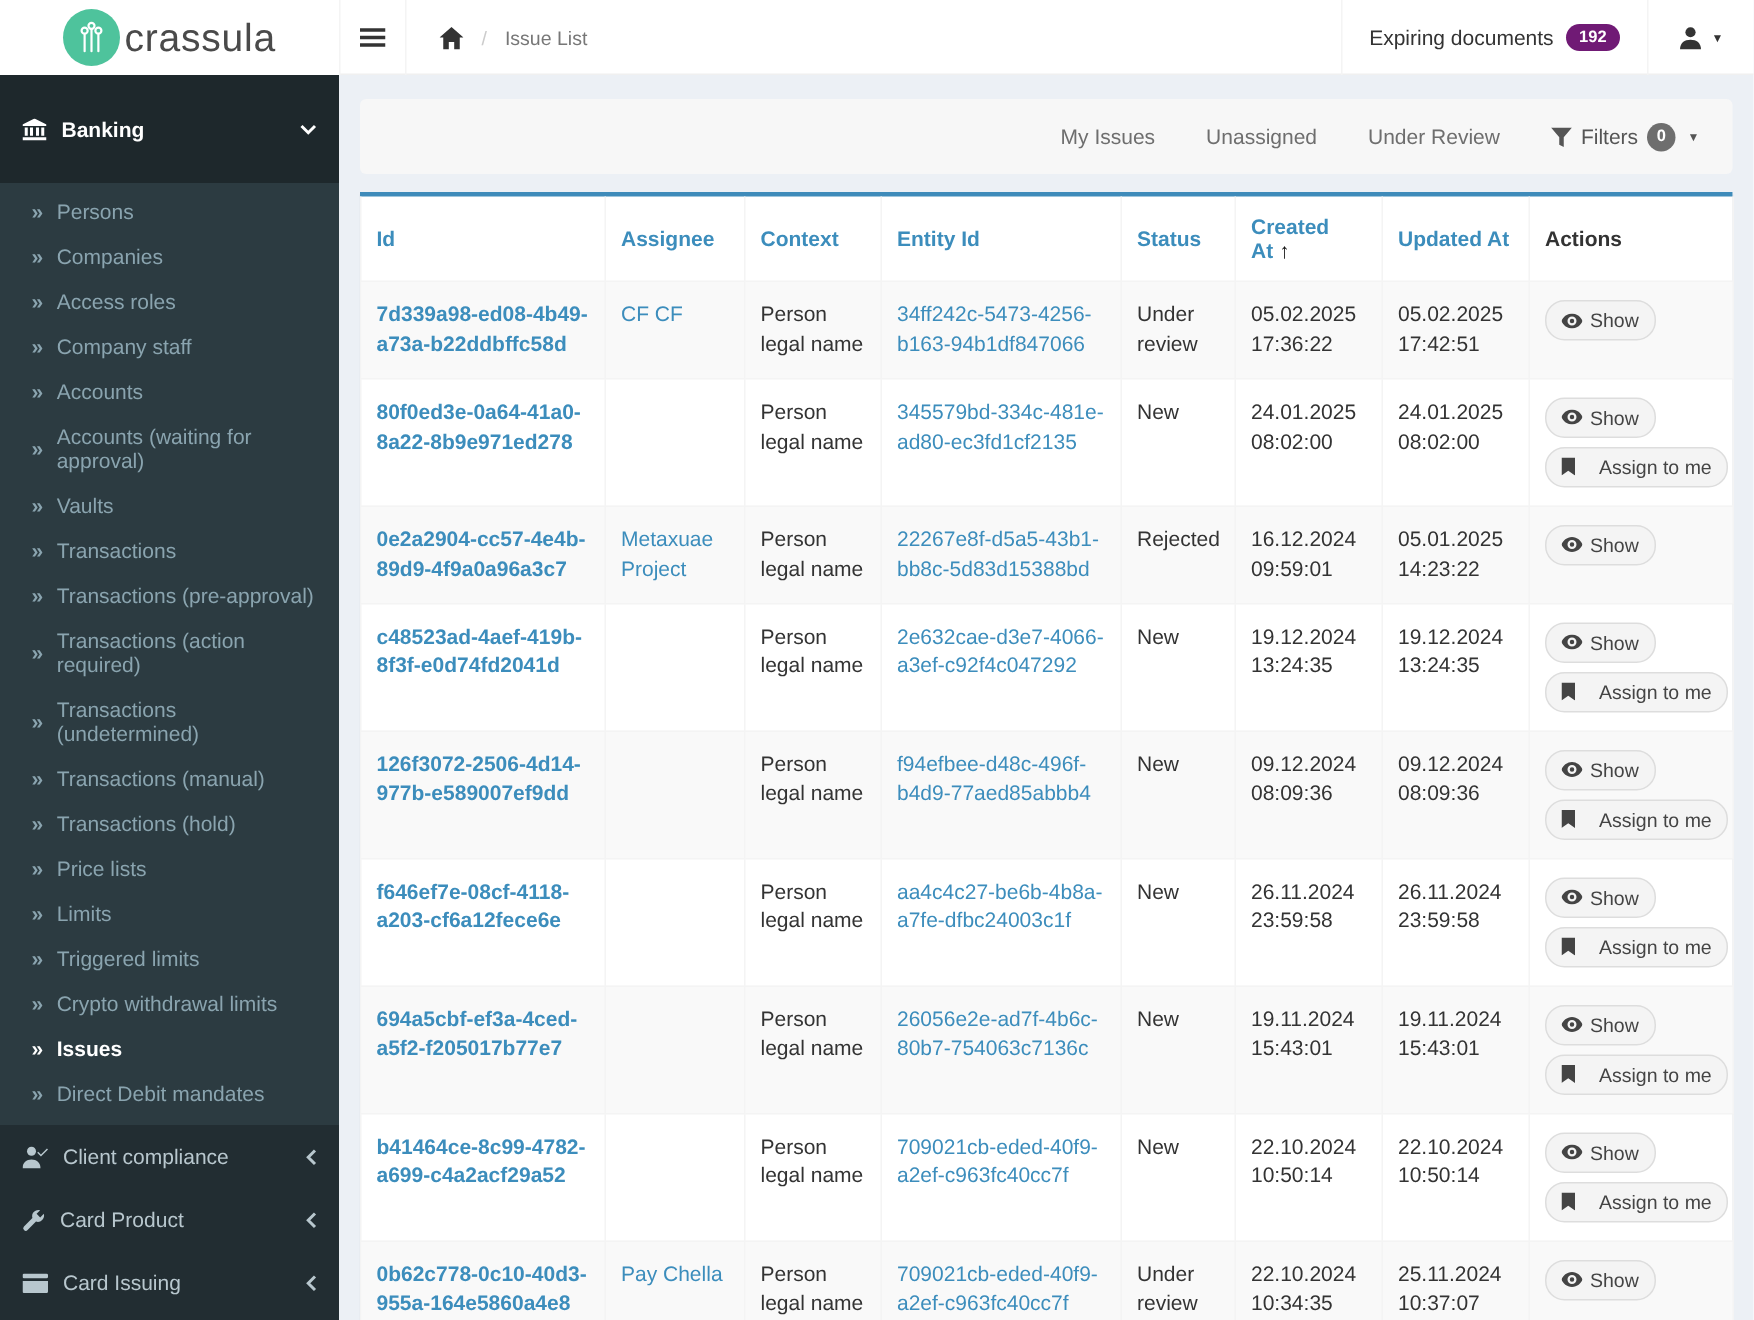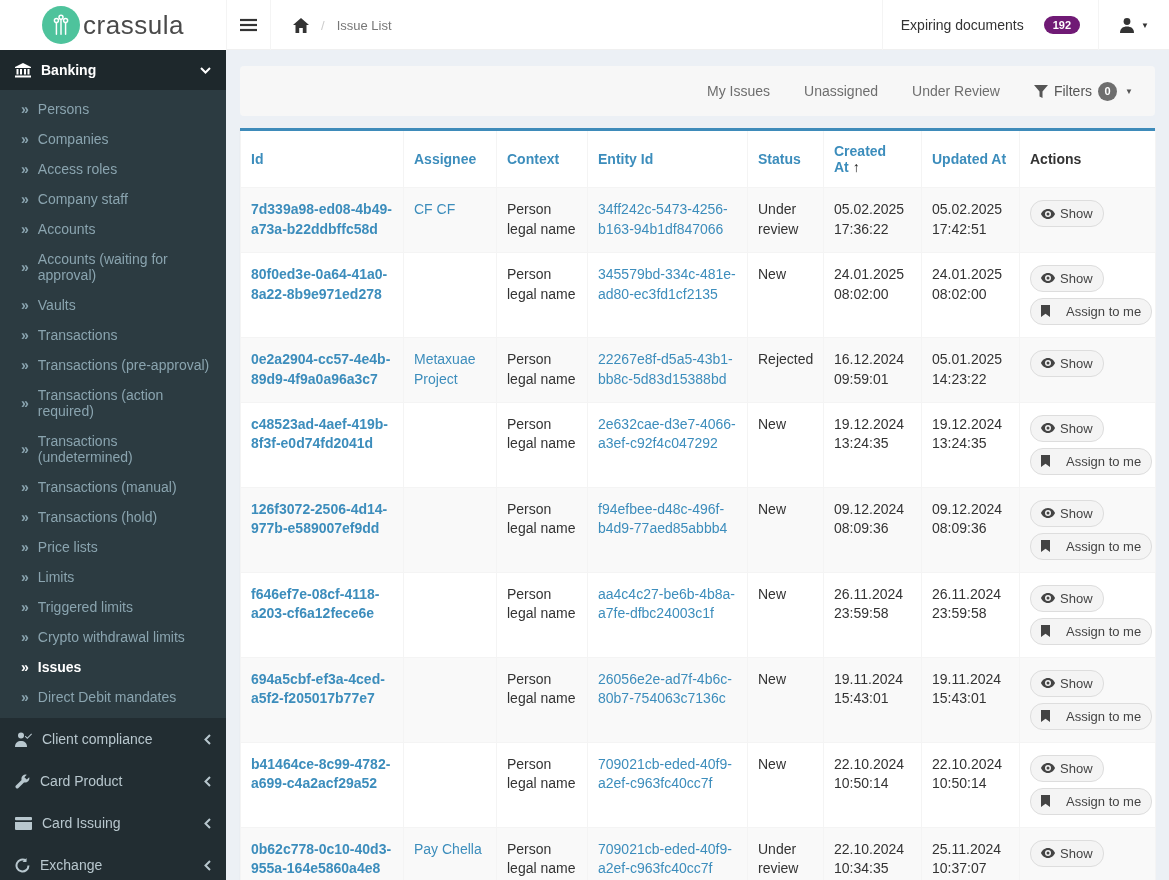--- a/index.html
+++ b/index.html
@@ -9,28 +9,28 @@
   
   .topbar { position:absolute; top:0; left:0; width:1169px; height:50px; background:#fff; display:flex; z-index:5; border-bottom:1px solid #f0f0f0;}
   .logo-area { width:226px; height:50px; display:flex; align-items:center; justify-content:center; gap:3px; background:#fff; }
   .logo-circle { width:38px; height:38px; border-radius:50%; background:#4ec39c; display:flex; align-items:center; justify-content:center; }
   .brand-name { font-size:26px; color:#4a4a4a; letter-spacing:0.5px; font-weight:400; }
   .nav-left { flex:1; display:flex; align-items:center; height:50px; }
   .hamburger { width:44px; height:50px; display:flex; align-items:center; justify-content:center; cursor:pointer; border-left:1px solid #f4f4f4;}
   .breadcrumb { display:flex; align-items:center; gap:12px; padding-left:22px; color:#777; font-size:13px; border-left:1px solid #f4f4f4; height:50px;}
   .breadcrumb .sep { color:#ccc; }
   .nav-right { display:flex; align-items:center; height:50px; }
-  .expiring { display:flex; align-items:center; gap:20px; padding:0 18px; height:50px; border-left:1px solid #f4f4f4; font-size:14px; color:#333; cursor:pointer;}
+  .expiring { display:flex; align-items:center; gap:8px; padding:0 18px; height:50px; border-left:1px solid #f4f4f4; font-size:14px; color:#333; cursor:pointer;}
   .badge-red { background:#701a75; color:#fff; font-size:11px; font-weight:bold; border-radius:10px; padding:3px 9px; }
   .user-menu { display:flex; align-items:center; gap:6px; padding:0 20px; height:50px; border-left:1px solid #f4f4f4; cursor:pointer;}
   .caret { font-size:8px; color:#333; }
 
   
   .sidebar { position:absolute; top:50px; left:0; width:226px; height:830px; background:#222d32; }
-  .side-section-head { display:flex; align-items:center; gap:10px; padding:12px 15px; color:#fff; background:#1e282c; font-weight:bold; cursor:pointer; }
+  .side-section-head { display:flex; align-items:center; gap:10px; padding:28px 15px; color:#fff; background:#1e282c; font-weight:bold; cursor:pointer; }
   .side-section-head .grow, .side-item .grow { flex:1; }
   .submenu { background:#2c3b41; padding:4px 0 6px 0; }
   .sub-item { display:flex; align-items:center; gap:9px; padding:7px 15px 7px 21px; color:#8aa4af; font-size:14px; cursor:pointer; line-height:16px;}
   .sub-item .dbl { font-weight:bold; font-size:14px; }
   .sub-item.active { color:#fff; font-weight:bold; }
   .side-item { display:flex; align-items:center; gap:10px; padding:13px 15px; color:#b8c7ce; cursor:pointer; }
   .chev { color:#b8c7ce; }
 
   
   .main { position:absolute; top:50px; left:226px; width:943px; height:830px; padding:16px 14px; }

